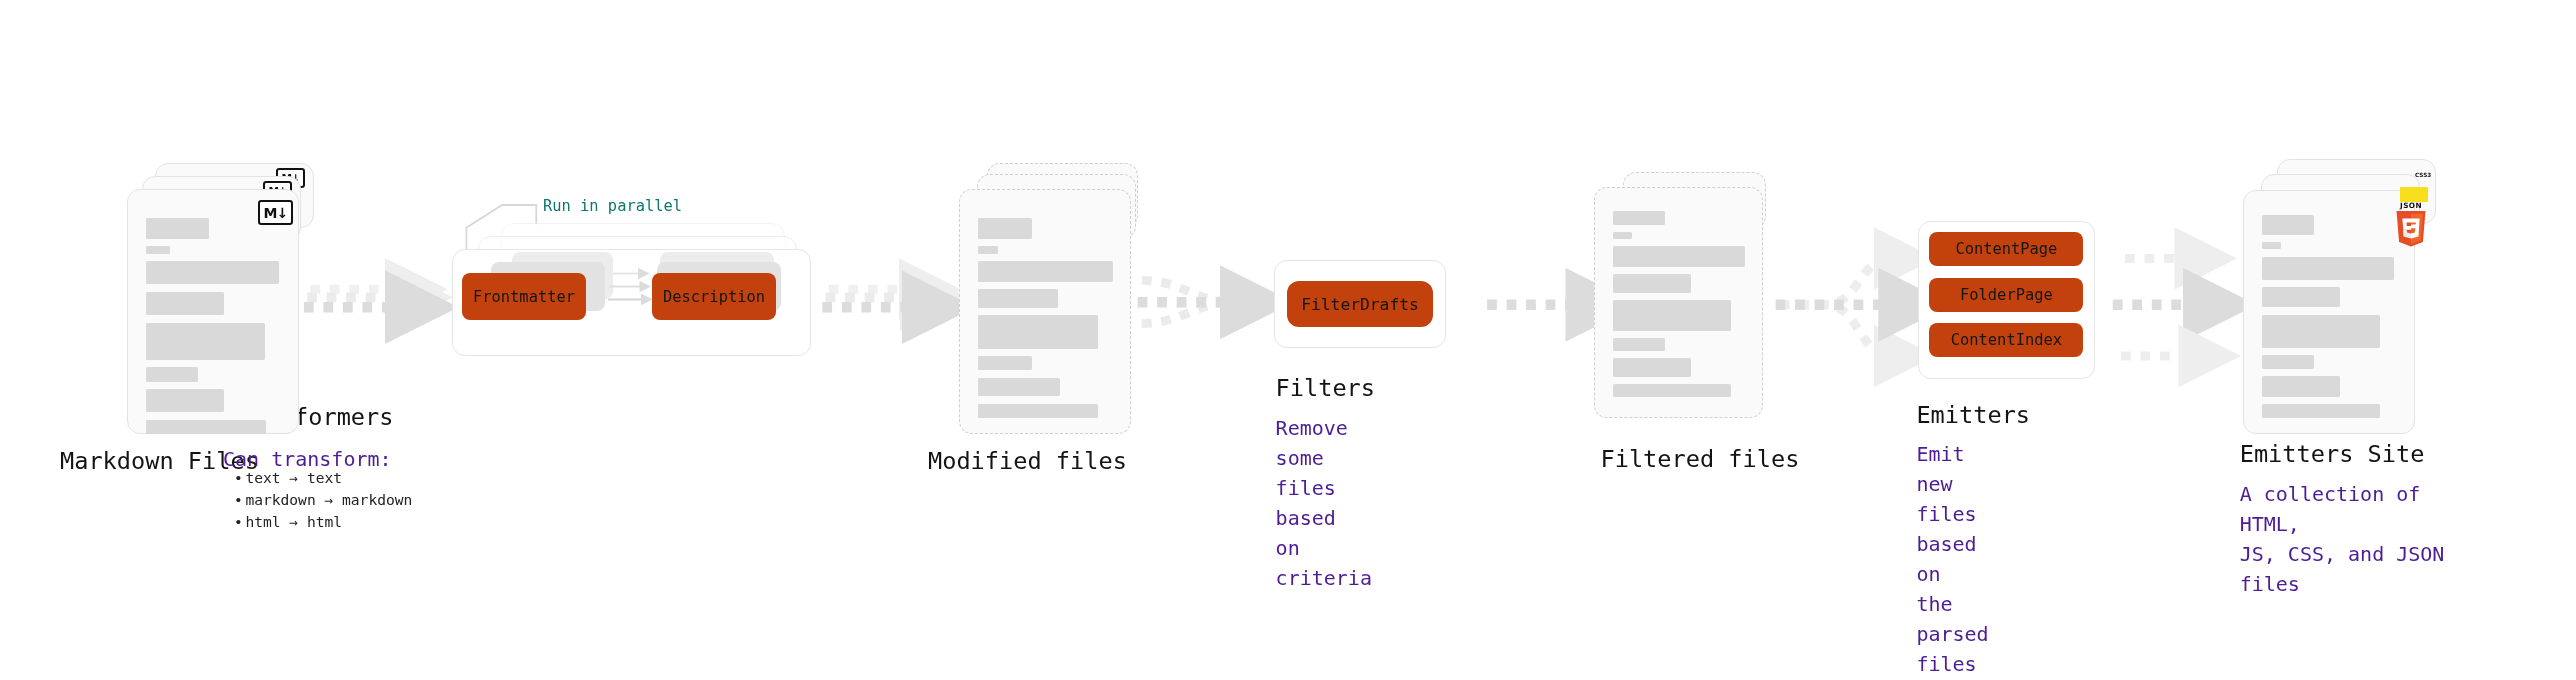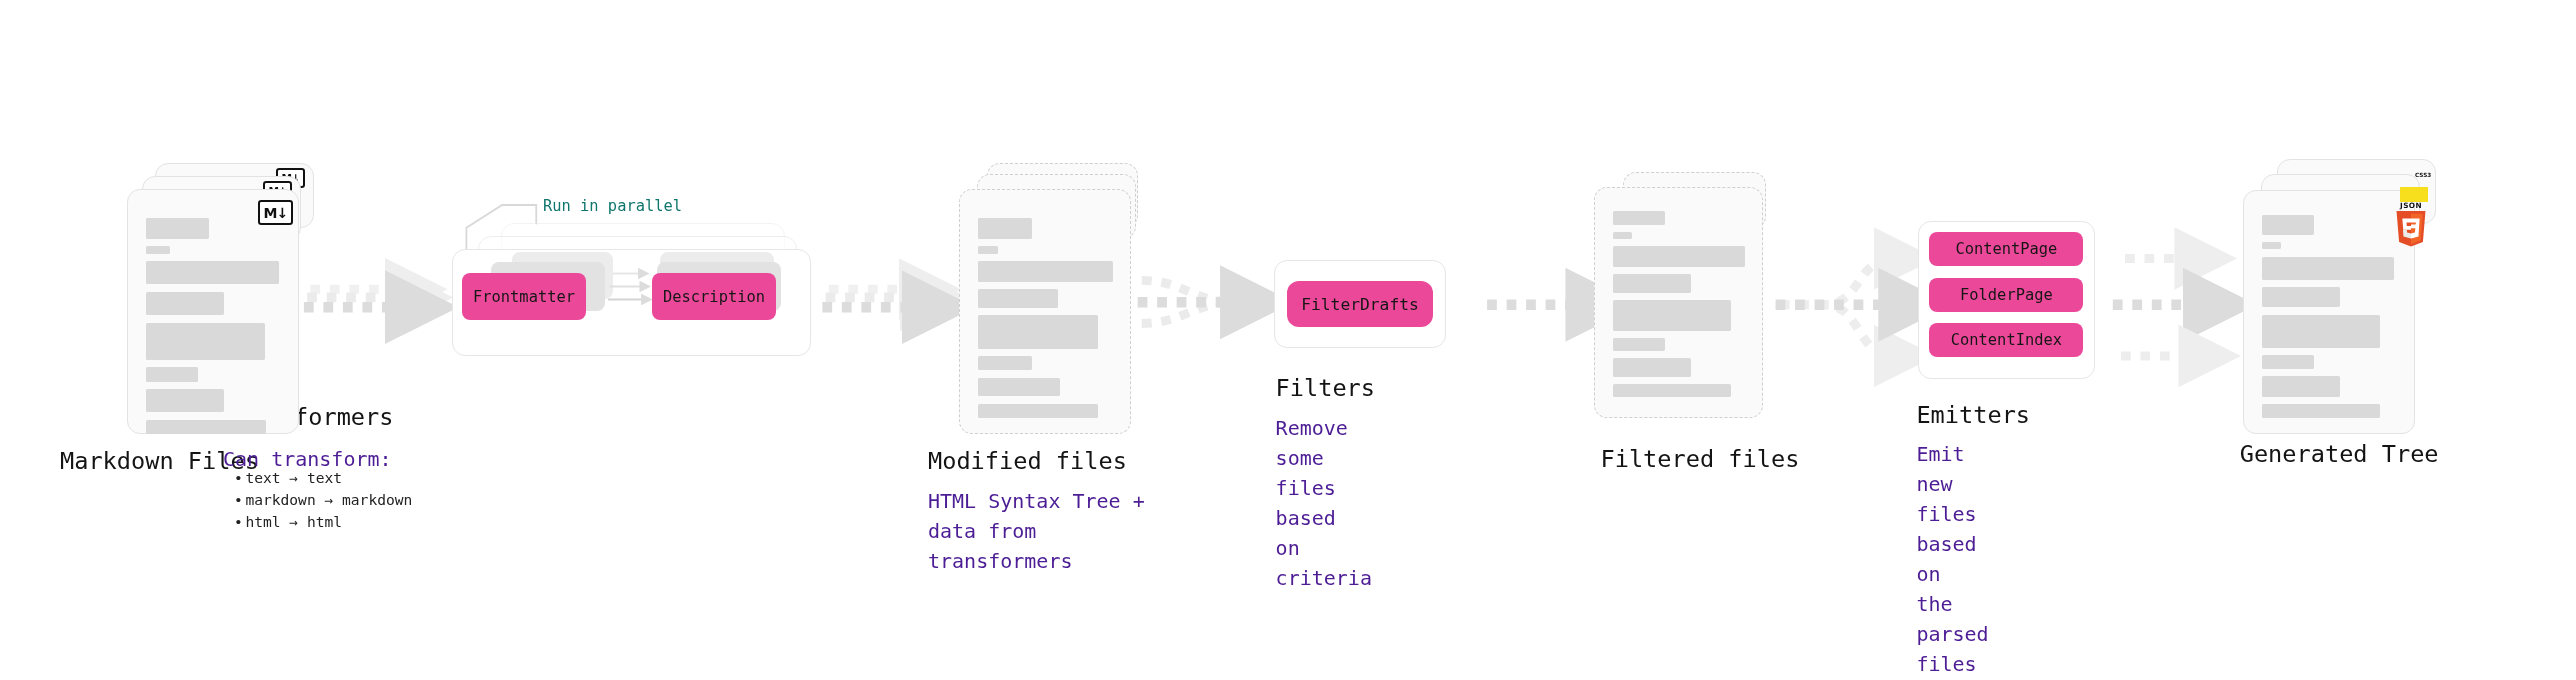--- a/index.html
+++ b/index.html
@@ -160,21 +160,21 @@
     background: #ffffff;
     border: 1.6px solid #e6e6e6;
     border-radius: 13px;
   }
   .group.g-back2 { opacity: 0.45; }
   .group.g-back1 { opacity: 0.70; }
 
   .chip {
     position: absolute;
     box-sizing: border-box;
-    background: #ec4899;
+    background: #c2410c;
     border-radius: 8.1px;
     display: flex;
     align-items: center;
     justify-content: center;
     font-size: 15.4px;
     color: #161616;
     white-space: nowrap;
   }
   .chip.ghost2 { background: #ececec; color: transparent; }
   .chip.ghost1 { background: #e2e2e2; color: transparent; }
@@ -317,22 +317,20 @@
           <div class="bar" style="width:135px; height:21px;"></div>
           <div class="bar" style="width:80px;  height:18.7px;"></div>
           <div class="bar" style="width:120px; height:34px;"></div>
           <div class="bar" style="width:54px;  height:14px;"></div>
           <div class="bar" style="width:82px; height:18.7px;"></div>
           <div class="bar" style="width:120px; height:14px;"></div>
         </div>
       </div>
     </div>
     <div class="title" style="left:-31px; top:284px;">Modified files</div>
-    <div class="subtitle" style="left:-31px; top:323px;">HTML Syntax Tree +
-data from transformers</div>
   </div>
 
   <div class="node" style="left:1274px; top:260px;">
     <div class="group" style="left:0px; top:0px; width:172px; height:88px;"></div>
     <div class="chip" style="left:13px; top:21px; width:146px; height:46px; font-size:16.3px;border-radius:12px;">FilterDrafts</div>
     <div class="title" style="left:1.6px; top:114px;">Filters</div>
     <div class="subtitle" style="left:1.6px; top:153px;">Remove some files based
 on criteria</div>
   </div>
 
@@ -393,17 +391,19 @@
         <span class="h5-word">JSON</span>
         <svg width="34" height="37" viewBox="0 0 42 46">
           <path d="M3,0 L39,0 L35.8,38.4 L21,44 L6.2,38.4 Z" fill="#e44d26"></path>
           <path d="M21,3.4 L21,41.2 L32.9,36.6 L35.6,3.4 Z" fill="#f16529"></path>
           <path d="M10.2,9.4 L21,9.4 L21,14.2 L15.4,14.2 L15.8,18.6 L21,18.6 L21,23.3 L11.4,23.3 Z" fill="#ffffff"></path>
           <path d="M21,28.1 L16.1,26.8 L15.8,23.3 L11.0,23.3 L11.6,31.6 L21,34.2 Z" fill="#ebebeb"></path>
           <path d="M21,9.4 L31.7,9.4 L30.3,31.6 L21,34.2 L21,28.1 L25.9,26.8 L26.4,21.4 L21,21.4 L21,16.7 L26.8,16.7 L27.2,14.2 L21,14.2 Z" fill="#ffffff"></path>
         </svg>
       </div>
     </div>
-    <div class="title" style="left:-3.3px; top:281px;">Generated Tree</div>
+    <div class="title" style="left:-3.3px; top:281px;">Emitters Site</div>
+    <div class="subtitle" style="left:-3.3px; top:320px;">A collection of HTML,
+JS, CSS, and JSON files</div>
   </div>
 
 </div>
 
 
 </body></html>

